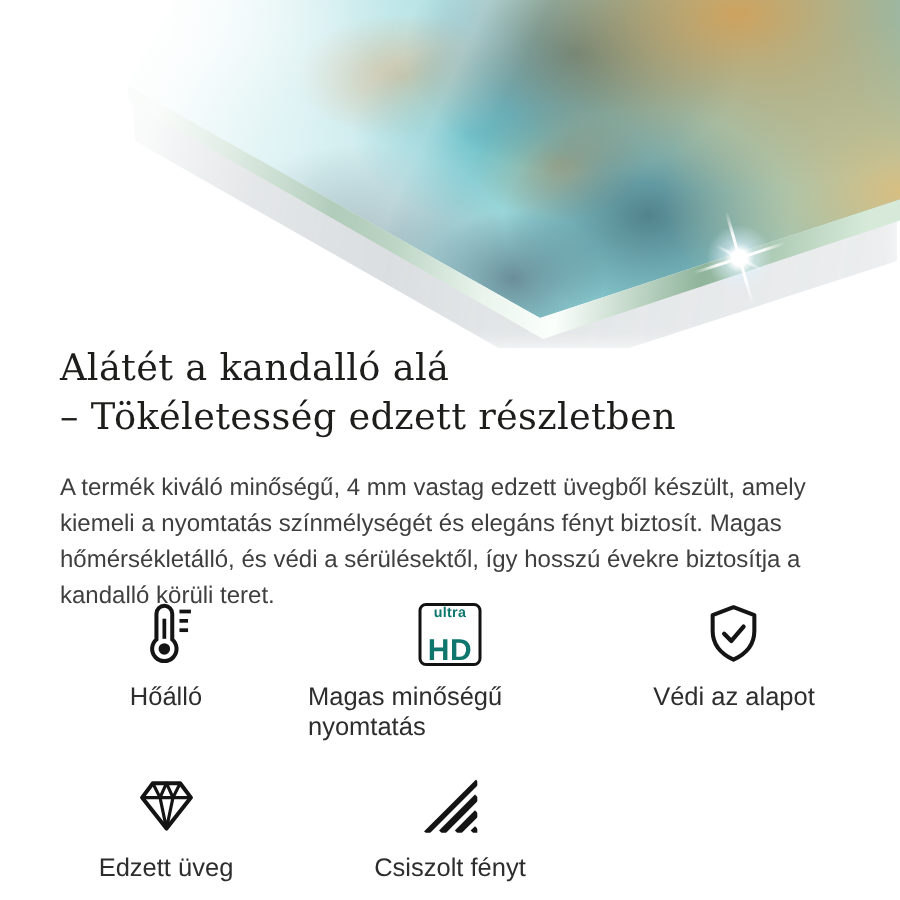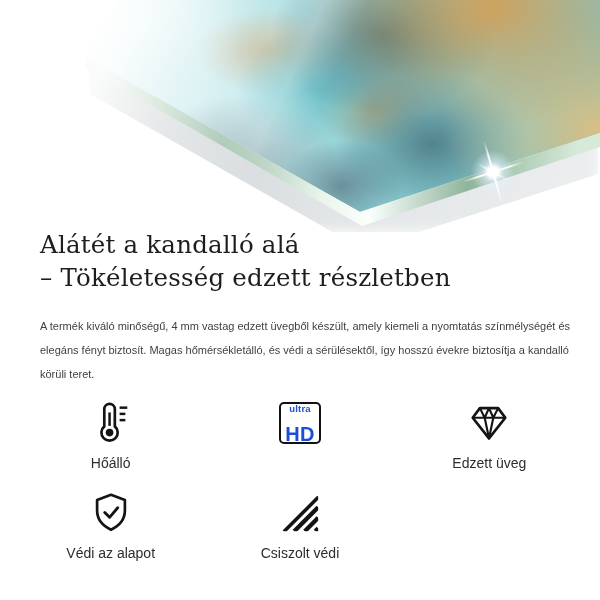--- a/index.html
+++ b/index.html
@@ -50,31 +50,31 @@
     background: linear-gradient(90deg, rgba(255,255,255,0), rgba(255,255,255,.92) 25%, #fff 50%, rgba(255,255,255,.92) 75%, rgba(255,255,255,0)); }
   .sparkle .b1 { transform:rotate(-18deg); }
   .sparkle .b2 { transform:rotate(74deg); }
   .sparkle .b3 { transform:rotate(28deg) scaleX(.55); opacity:.65; }
 
   
   .headline { position:absolute; left:40px; top:228px; width:530px;
     font-family:"DejaVu Serif","Liberation Serif",serif;
     font-size:24.5px; line-height:33px; font-weight:400; color:#1d1d1b; letter-spacing:.2px; }
   .description { position:absolute; left:40px; top:314px; width:545px;
-    font-size:11px; line-height:24px; color:#3f3f3f; }
+    font-size:16px; line-height:24px; color:#3f3f3f; }
 
   
   .features { position:absolute; left:16px; top:398px; width:568px;
     display:grid; grid-template-columns:repeat(3,1fr); row-gap:17px; }
   .feature { display:flex; flex-direction:column; align-items:center; }
   .icon-wrap { height:50px; display:flex; align-items:center; justify-content:center; }
-  .feature-label { margin-top:7px; font-size:14px; color:#2d2d2d; }
+  .feature-label { margin-top:7px; font-size:17px; color:#2d2d2d; }
   .icon-svg { stroke:#141414; fill:none; }
   .uhd-box { width:42px; height:42px; border:2.6px solid #121212; border-radius:5px;
-    display:flex; flex-direction:column; align-items:center; justify-content:center; color:#1d4ed8;gap:12px; }
+    display:flex; flex-direction:column; align-items:center; justify-content:center; color:#0f766e;gap:12px; }
   .uhd-top { font-size:9.5px; font-weight:700; line-height:10px; letter-spacing:.2px; }
   .uhd-bottom { font-size:20px; font-weight:800; line-height:16px; letter-spacing:.3px; }
 </style>
 </head>
 <body>
 
 <div class="stage">
 
   <div class="hero">
     <div class="glass-shadow"></div>
@@ -111,56 +111,57 @@
       <span class="feature-label">Hőálló</span>
     </div>
 
     <div class="feature">
       <div class="icon-wrap">
         <div class="uhd-box">
           <span class="uhd-top">ultra</span>
           <span class="uhd-bottom">HD</span>
         </div>
       </div>
+      <span class="feature-label">Magas minőségű nyomtatás</span>
+    </div>
+
+    <div class="feature">
+      <div class="icon-wrap">
+        <svg class="icon-svg" width="46" height="46" viewBox="0 0 48 48">
+          <path d="M24 5 L38.5 10.5 V21.5 C38.5 31.5 32.5 37.5 24 41.5 C15.5 37.5 9.5 31.5 9.5 21.5 V10.5 Z" stroke-width="2.8" stroke-linejoin="round"></path>
+          <path d="M17.5 23.5 L22.5 28.5 L31 18.5" stroke-width="3" stroke-linecap="round" stroke-linejoin="round"></path>
+        </svg>
+      </div>
+      <span class="feature-label">Védi az alapot</span>
     </div>
 
     <div class="feature">
       <div class="icon-wrap">
         <svg class="icon-svg" width="46" height="46" viewBox="0 0 48 48">
           <path d="M14.5 8.5 H33.5 L41 18.5 L24 40 L7 18.5 Z" stroke-width="2.8" stroke-linejoin="round"></path>
           <path d="M14.5 8.5 L19.5 18.5 L24 8.5 L28.5 18.5 L33.5 8.5 M7 18.5 H41 M19.5 18.5 L24 40 L28.5 18.5" stroke-width="2.2" stroke-linejoin="round"></path>
         </svg>
       </div>
       <span class="feature-label">Edzett üveg</span>
-    </div>
-
-    <div class="feature">
-      <div class="icon-wrap">
-        <svg class="icon-svg" width="46" height="46" viewBox="0 0 48 48">
-          <path d="M24 5 L38.5 10.5 V21.5 C38.5 31.5 32.5 37.5 24 41.5 C15.5 37.5 9.5 31.5 9.5 21.5 V10.5 Z" stroke-width="2.8" stroke-linejoin="round"></path>
-          <path d="M17.5 23.5 L22.5 28.5 L31 18.5" stroke-width="3" stroke-linecap="round" stroke-linejoin="round"></path>
-        </svg>
-      </div>
-      <span class="feature-label">Védi az alapot</span>
     </div>
 
     <div class="feature">
       <div class="icon-wrap">
         <svg class="icon-svg" width="46" height="46" viewBox="0 0 48 48">
           <defs>
               <clipPath id="tri5">
                 <path d="M5 43 L43 5 L43 43 Z"></path>
               </clipPath>
             </defs>
           <g clip-path="url(#tri5)" stroke="#141414" stroke-width="4.6">
             <line x1="7" y1="43" x2="43" y2="7"></line>
             <line x1="18" y1="43" x2="43" y2="18"></line>
             <line x1="29" y1="43" x2="43" y2="29"></line>
             <line x1="40" y1="43" x2="43" y2="40"></line>
           </g>
         </svg>
       </div>
-      <span class="feature-label">Csiszolt védi</span>
+      <span class="feature-label">Csiszolt fényt</span>
     </div>
 
 
   </div>
 </div>
 
 </body></html>

